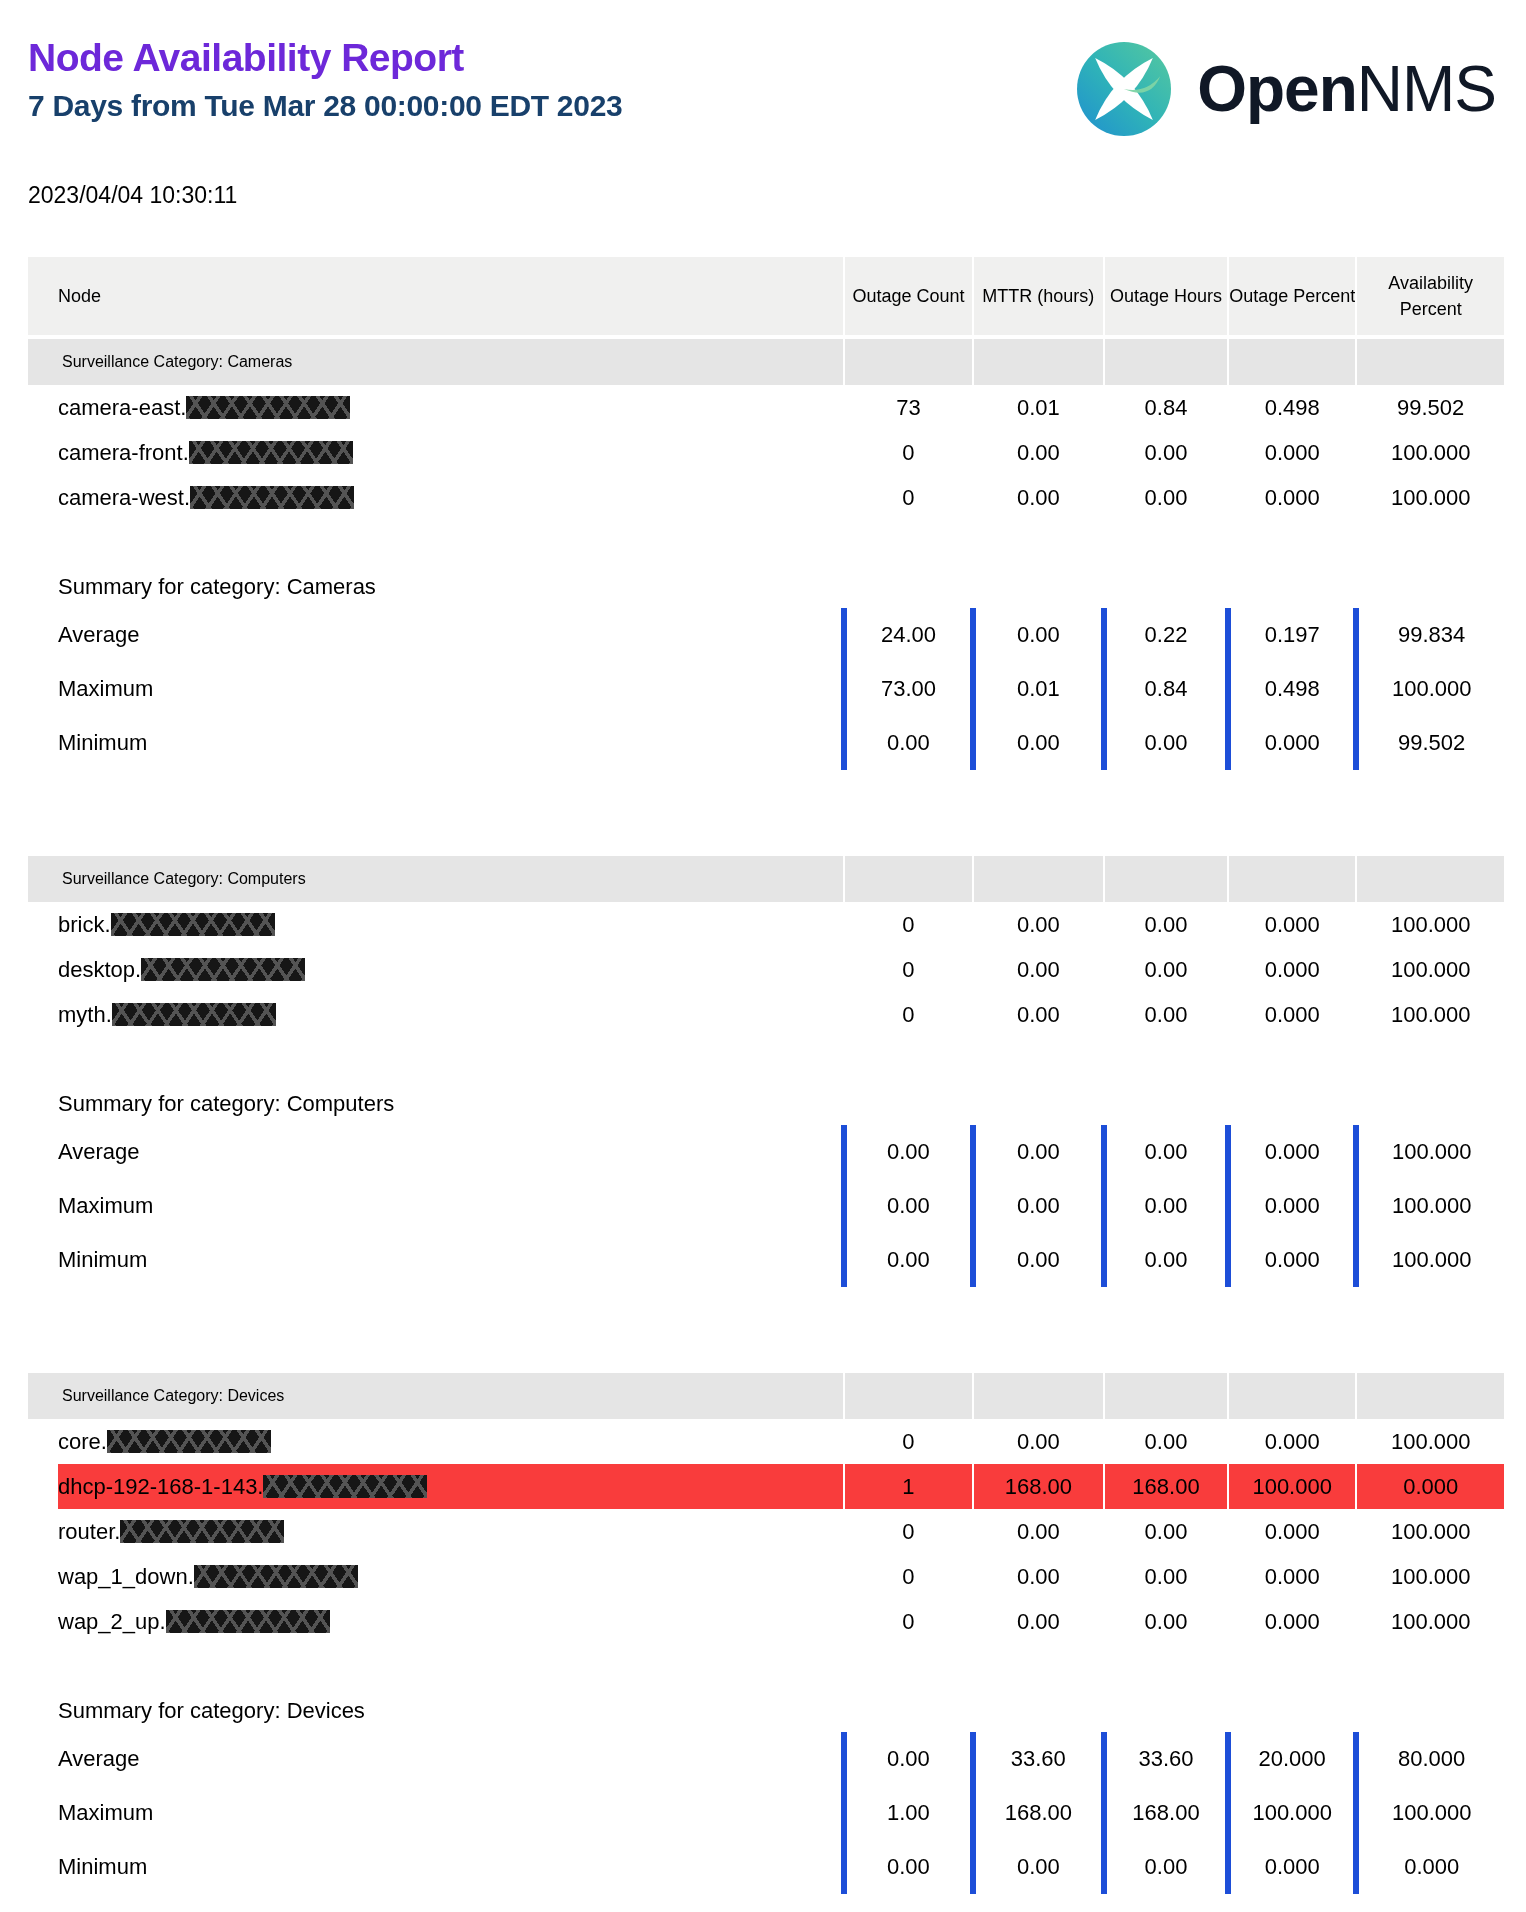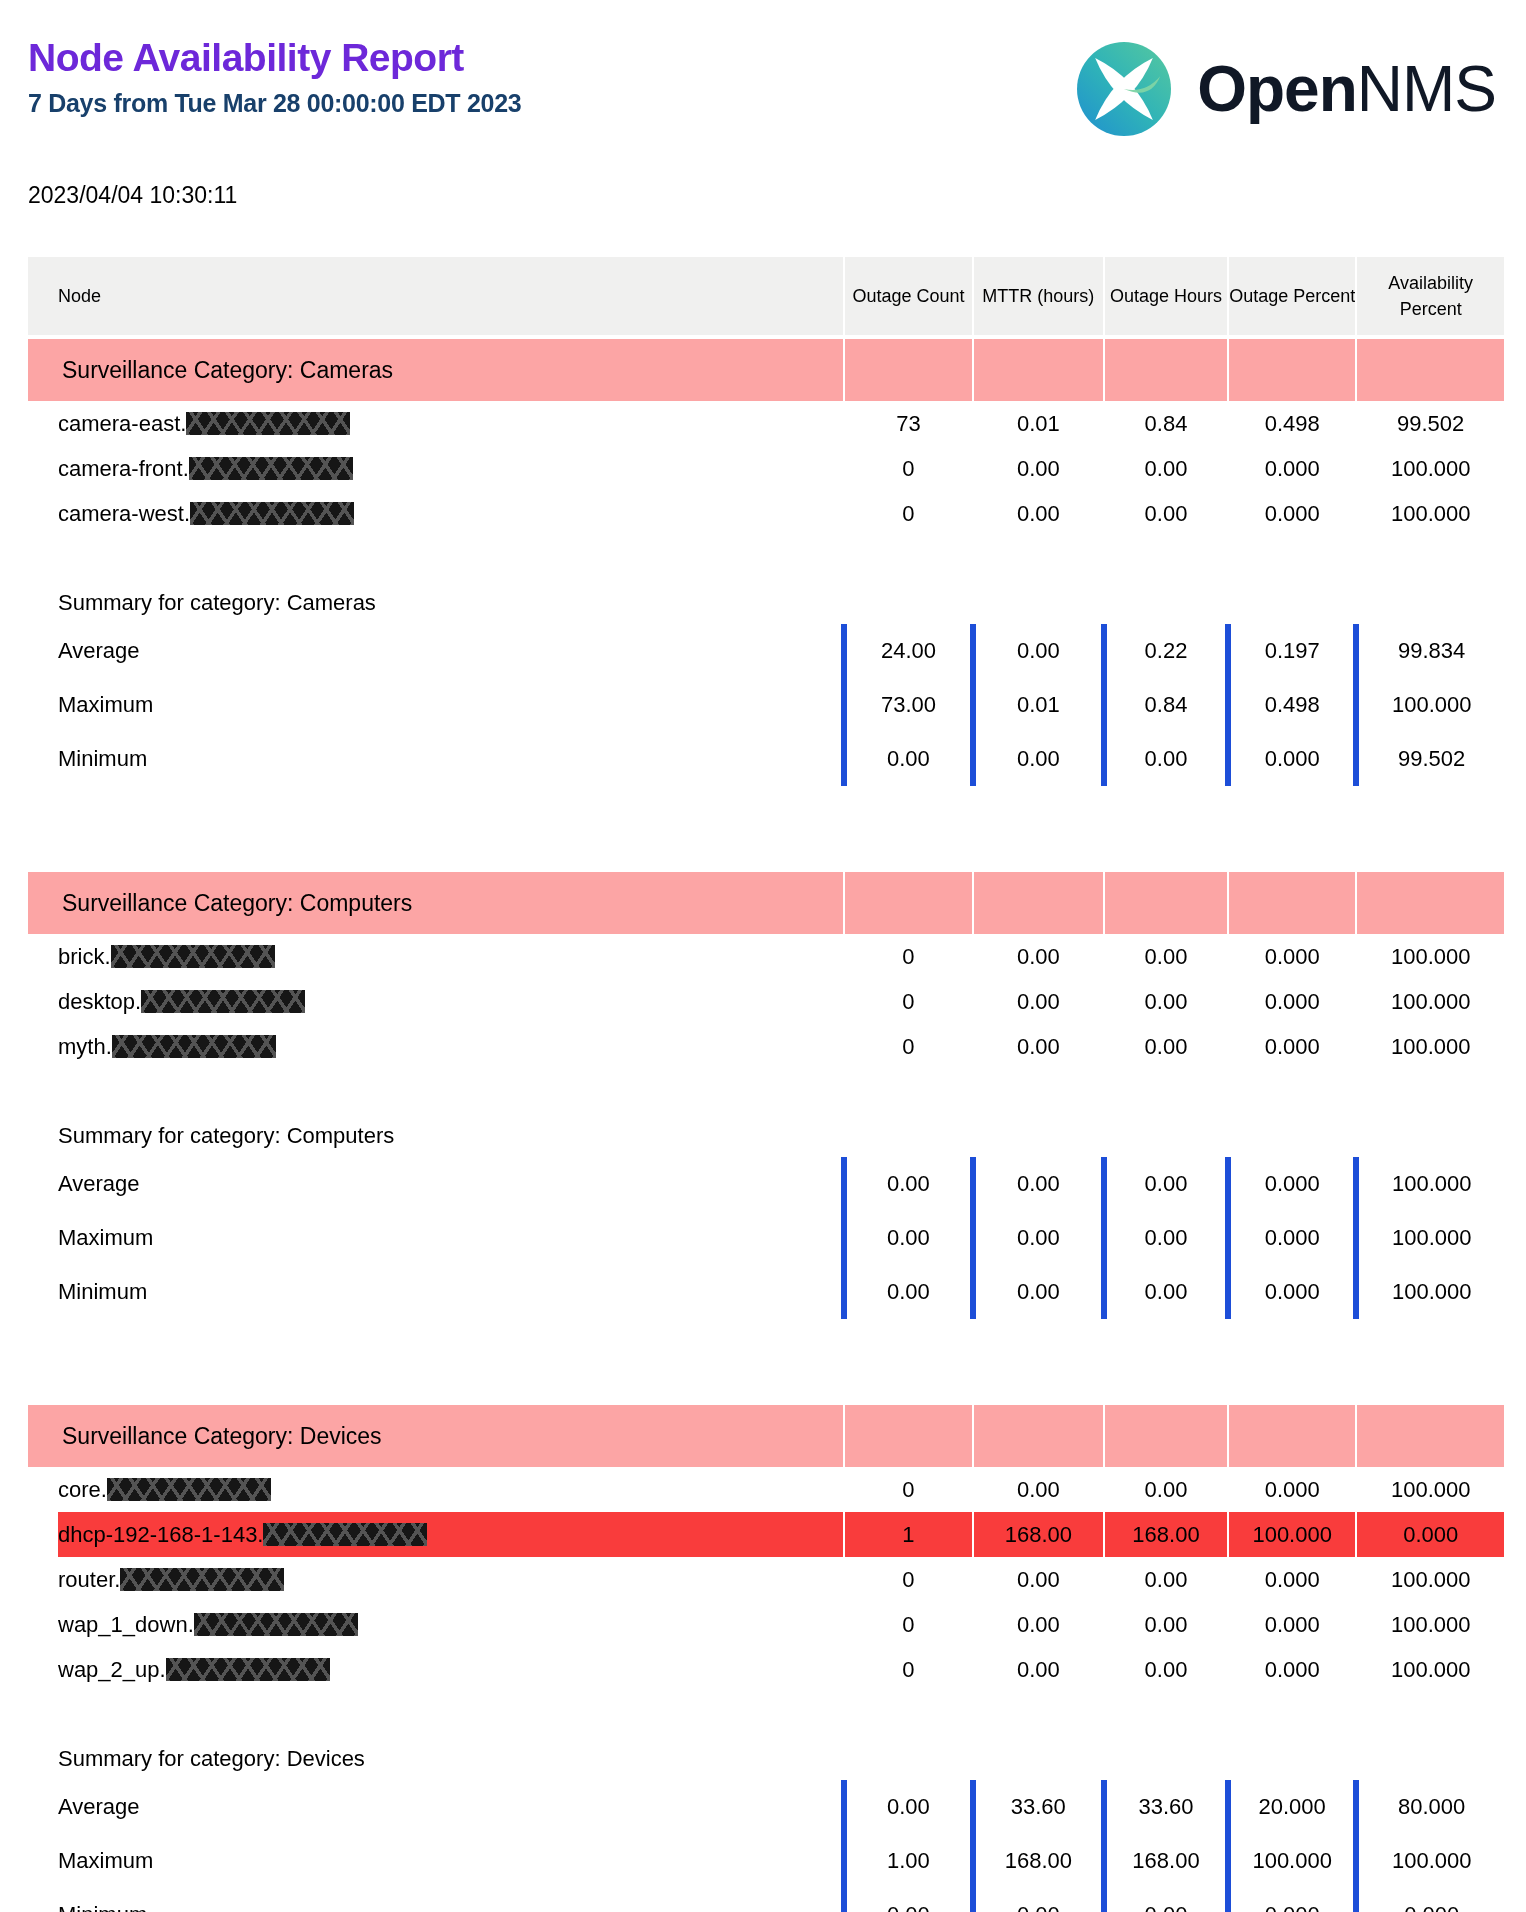--- a/index.html
+++ b/index.html
@@ -2,21 +2,21 @@
 <html><head>
 <meta charset="utf-8">
 <style>
   html,body{margin:0;padding:0;background:#ffffff;}
   body{font-family:"Liberation Sans","DejaVu Sans",sans-serif;color:#000;}
   .page{width:1526px;min-height:1912px;background:#fff;box-sizing:border-box;padding:36px 22px 30px 28px;}
 
   
   .masthead{display:flex;justify-content:space-between;align-items:flex-start;}
   .report-title{margin:0;font-size:39px;line-height:1.12;font-weight:600;letter-spacing:-0.5px;color:#6d28d9;}
-  .report-subtitle{margin:9px 0 0 0;font-size:25px;line-height:1.15;font-weight:600;letter-spacing:-0.3px;color:#18406b;}
+  .report-subtitle{margin:9px 0 0 0;font-size:30px;line-height:1.15;font-weight:600;letter-spacing:-0.3px;color:#18406b;}
   .logo{display:flex;align-items:center;gap:26px;margin-top:6px;margin-right:8px;}
   .logotype{font-size:64px;line-height:1;color:#101826;letter-spacing:-1px;}
   .logotype .b{font-weight:700;}
   .logotype .l{font-weight:400;}
   .gen-date{margin-top:46px;font-size:23px;}
 
   
   table.report{width:100%;border-collapse:collapse;table-layout:fixed;margin-top:48px;}
   table.report td, table.report th{padding:0;font-weight:400;overflow:hidden;}
   col.c-node{width:55.3%;}
@@ -24,21 +24,21 @@
   col.c-mttr{width:8.9%;}
   col.c-oh{width:8.4%;}
   col.c-op{width:8.7%;}
   col.c-ap{width:10.0%;}
 
   tr.colhead th{background:#f0f0ef;height:78px;font-size:18px;line-height:1.45;
     text-align:center;vertical-align:middle;border-left:2px solid #fff;}
   tr.colhead th.h-node{text-align:left;padding-left:30px;border-left:none;}
   tr.headgap td{height:4px;background:#fff;}
 
-  tr.category td{background:#fca5a5;height:62px;font-size:23px;vertical-align:middle;border-left:2px solid #fff;}
+  tr.category td{background:#e5e5e5;height:46px;font-size:16px;vertical-align:middle;border-left:2px solid #fff;}
   tr.category td.catlabel{padding-left:34px;border-left:none;}
 
   tr.noderow td{height:45px;font-size:22px;text-align:center;vertical-align:middle;border-left:2px solid #fff;}
   tr.noderow td.node{text-align:left;padding:0 0 0 30px;border-left:none;}
 
   tr.critical td{background:#f93c3c;}
   tr.critical td.node{background-clip:content-box;}
 
   .redaction{display:inline-block;width:164px;height:23px;vertical-align:-4px;
     background-color:#161616;

